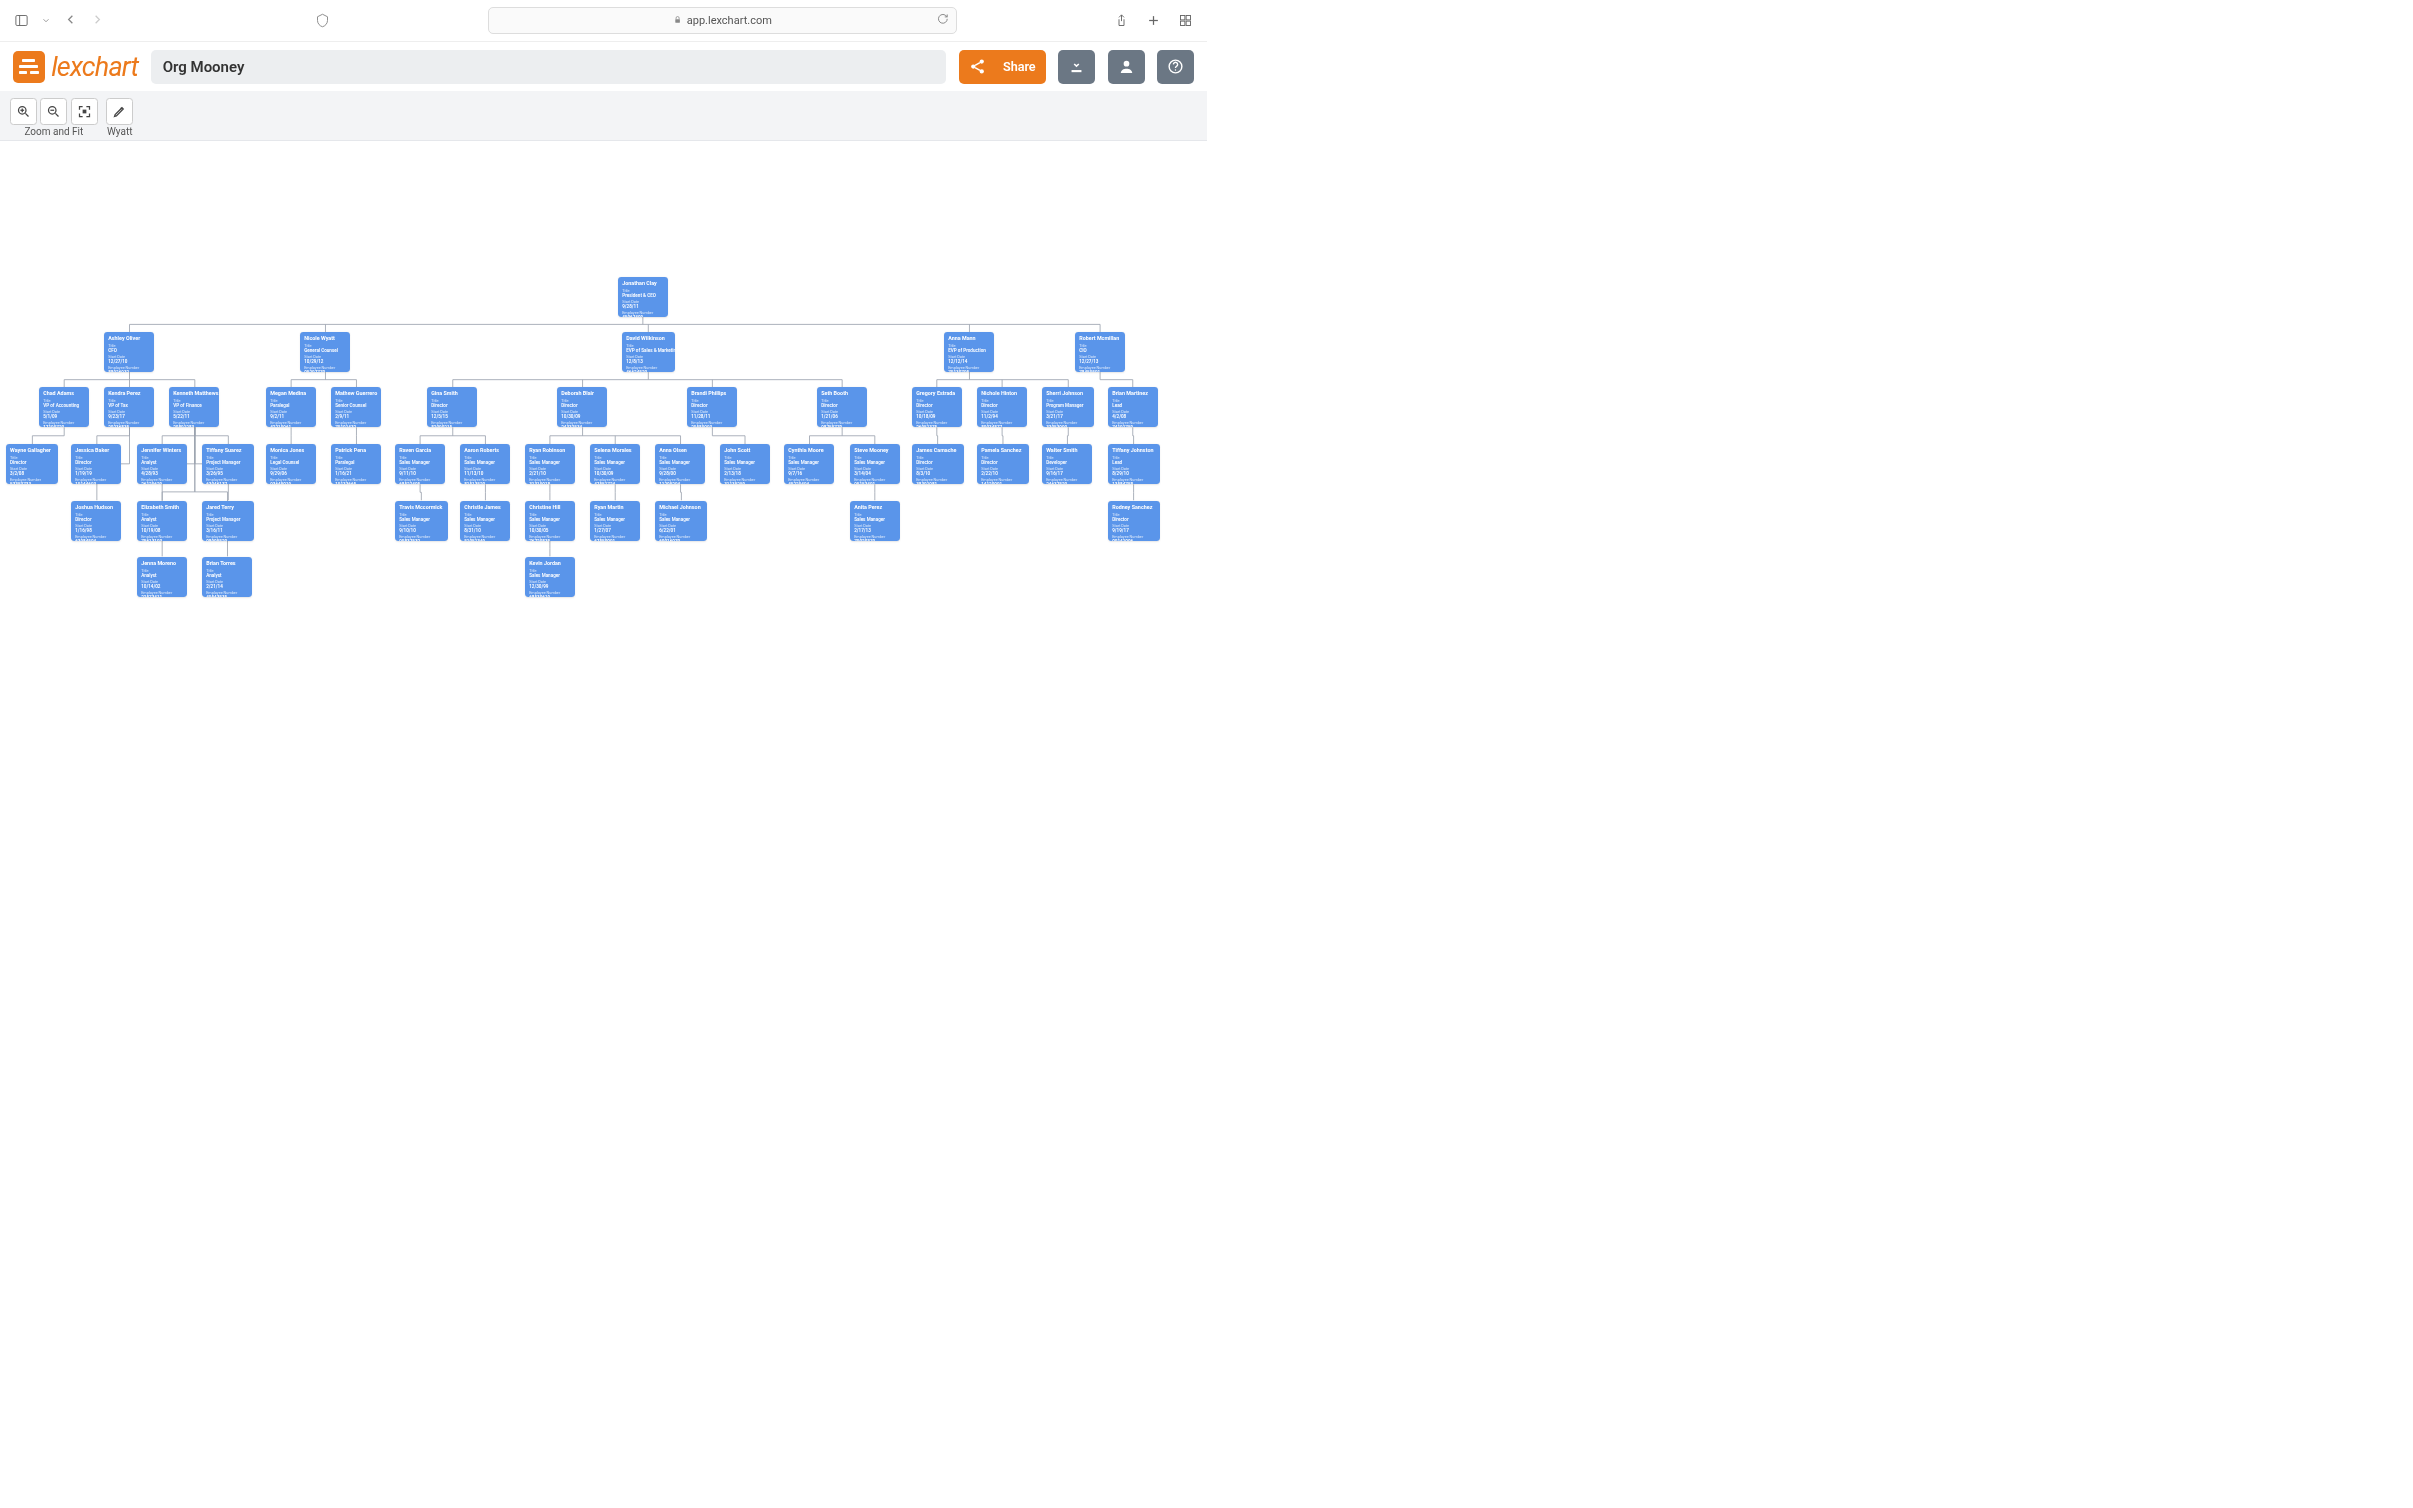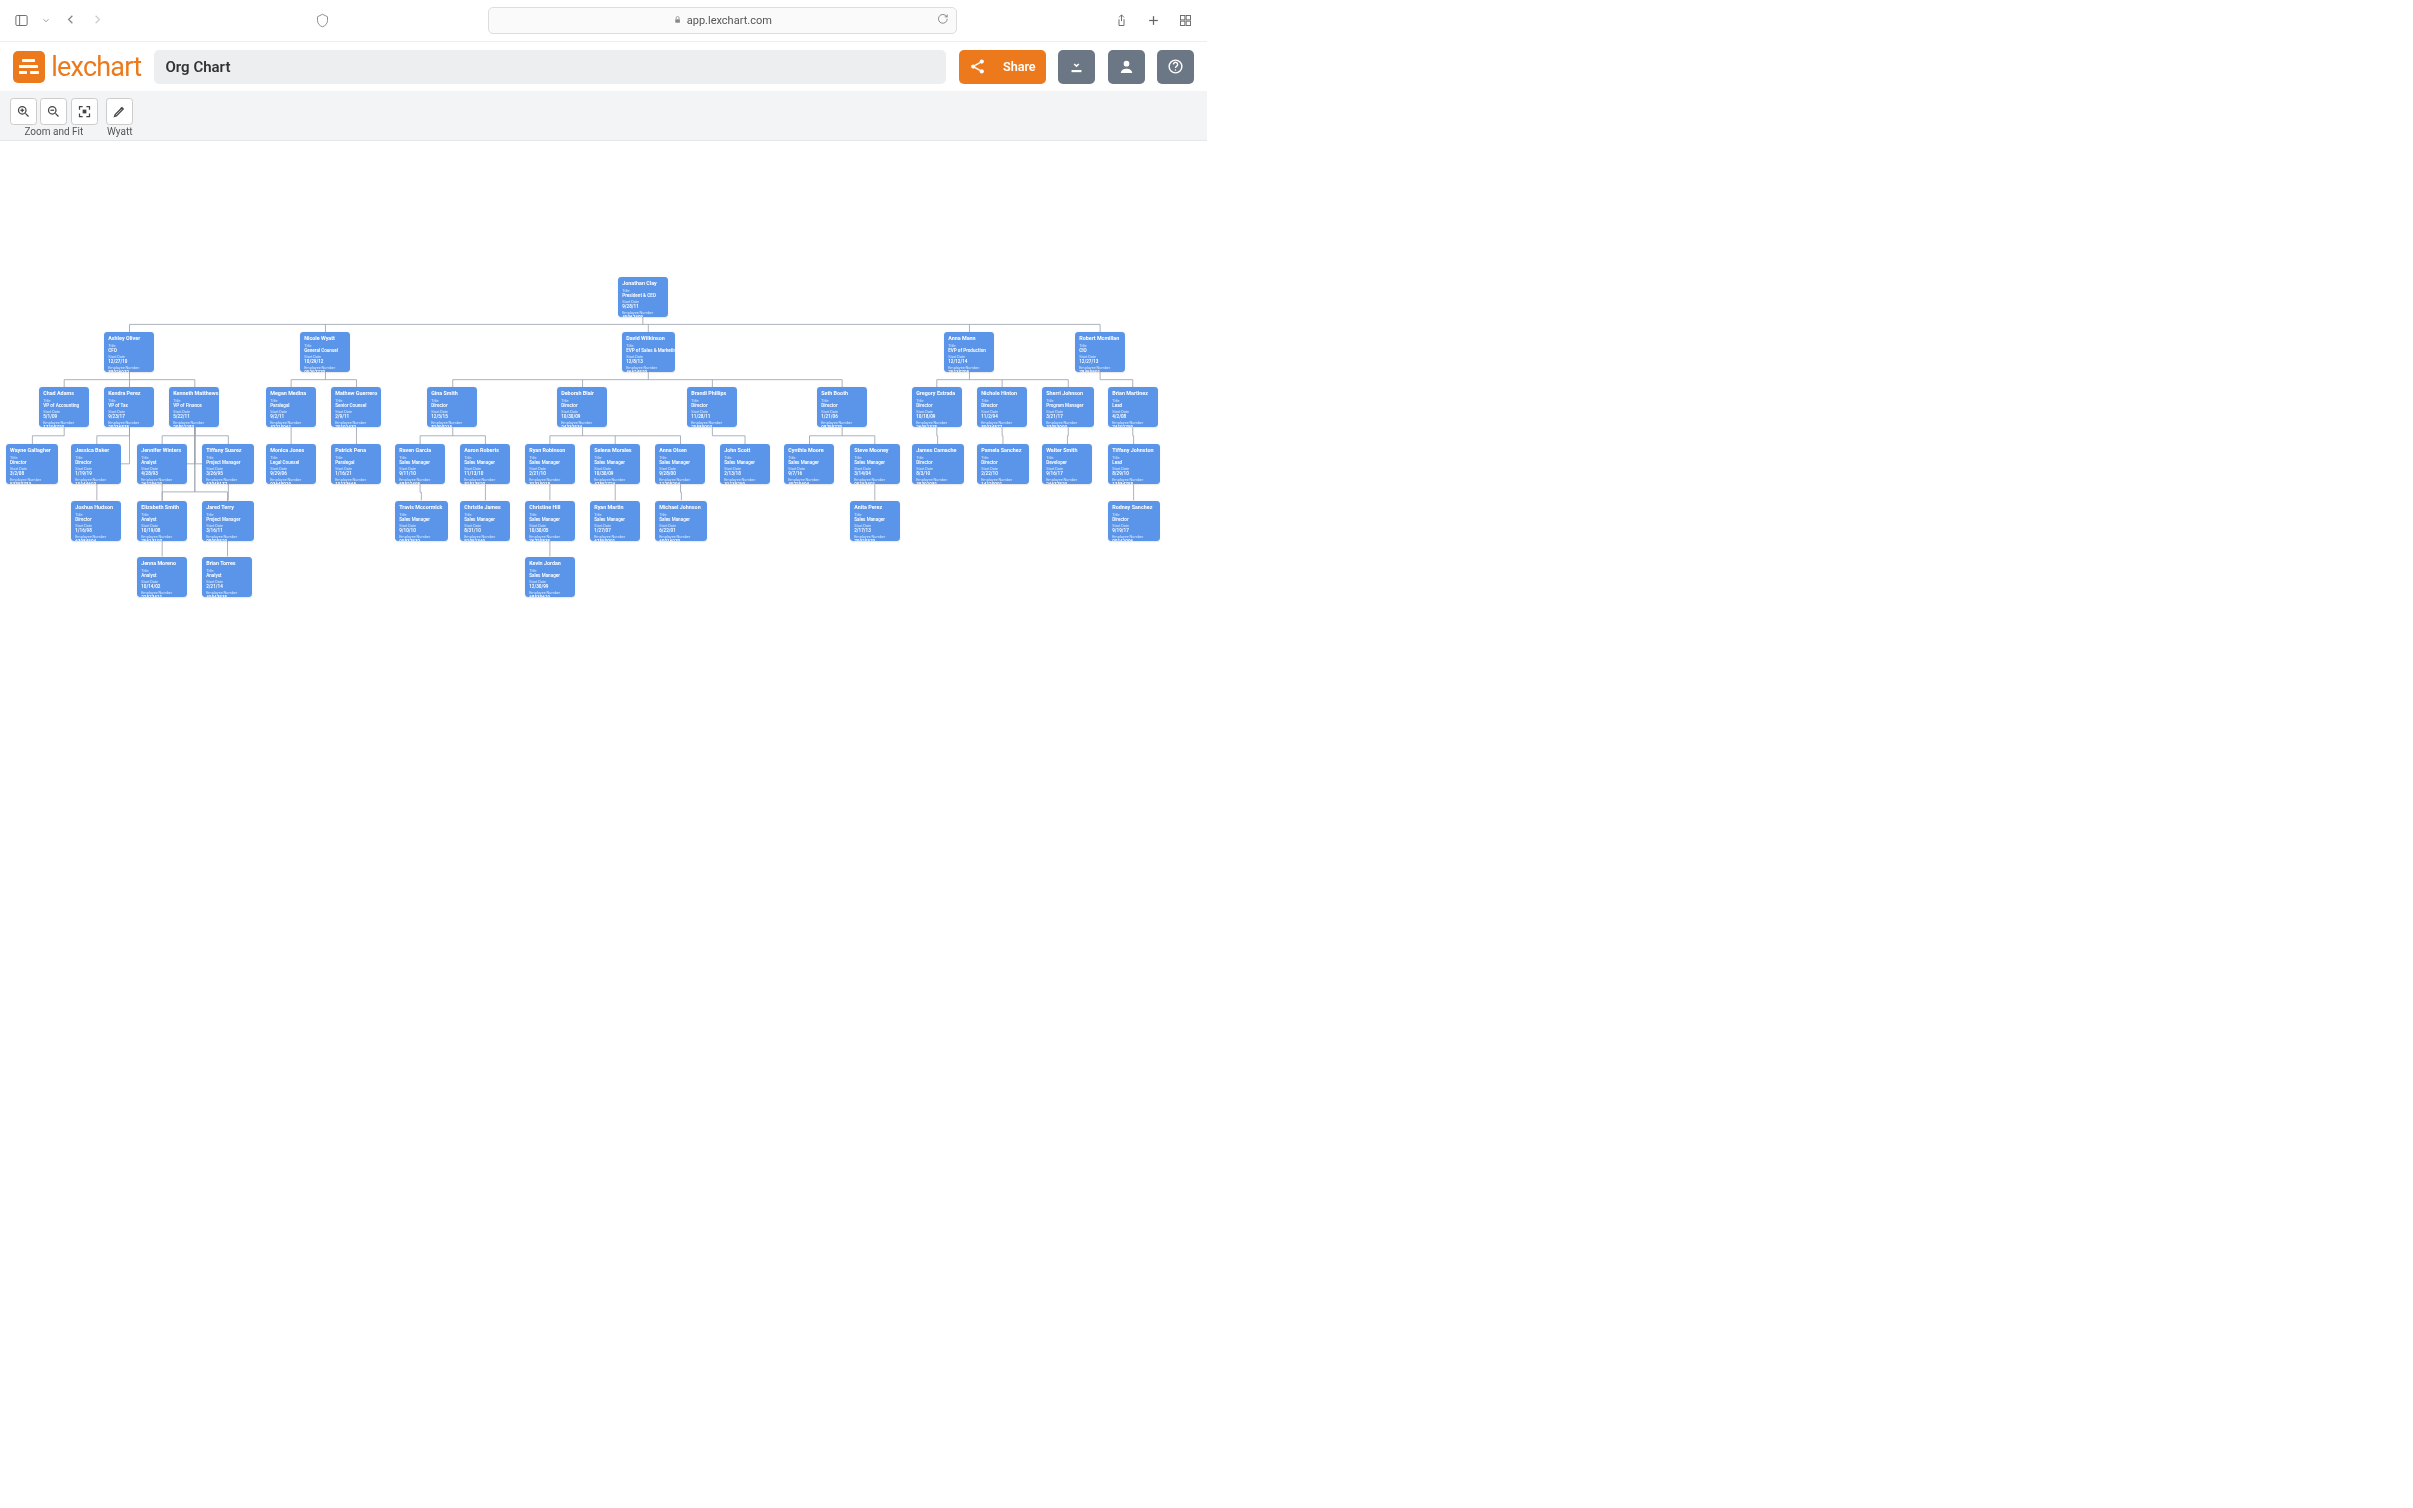--- a/index.html
+++ b/index.html
@@ -20,21 +20,21 @@
 
   
   .app-header { height: 49px; display: flex; align-items: center; padding: 0 12.6px; gap: 12.6px; background: #fff; }
   .logo { display: flex; align-items: center; gap: 6.7px; }
   .logo-mark { width: 32px; height: 32px; background: #ec7a1c; border-radius: 5px; display: flex; flex-direction: column; justify-content: center; align-items: center; gap: 2.5px; padding: 5px; }
   .logo-mark .r { height: 3.4px; background: #fff; border-radius: 0.8px; }
   .logo-mark .r1 { width: 60%; }
   .logo-mark .r2 { width: 90%; }
   .logo-mark .r3s { display: flex; gap: 2.5px; width: 90%; }
   .logo-mark .r3s div { flex: 1; height: 3.4px; background: #fff; border-radius: 0.8px; }
-  .logo-text { font-size: 27px; font-weight: 400; color: #ec7a1c; letter-spacing: -0.8px; }
+  .logo-text { font-size: 27px; font-weight: 400; color: #ec7a1c; letter-spacing: -0.8px; font-style: italic; }
   .title-field { flex: 1; height: 34px; background: #eceef0; border-radius: 5px; display: flex; align-items: center; padding: 0 11.7px; font-size: 15px; font-weight: 600; color: #333; }
   .hdr-btn { height: 34px; min-width: 35px; border-radius: 5px; display: flex; align-items: center; justify-content: center; gap: 17px; padding: 0 10px; cursor: pointer; }
   .hdr-btn.orange { background: #ec7a1c; color: #fff; font-weight: 600; font-size: 12.6px; }
   .hdr-btn.gray { background: #6b7784; color: #fff; }
   .hdr-btn svg { width: 17px; height: 17px; }
 
   
   .toolbar { height: 50px; background: #f3f4f6; display: flex; align-items: flex-start; padding: 6.7px 10px; gap: 8.4px; border-bottom: 0.8px solid #e5e7eb; }
   .tool-group { display: flex; flex-direction: column; align-items: center; gap: 1.7px; }
   .tool-row { display: flex; gap: 3.4px; }
@@ -133,21 +133,21 @@
       <div class="r r1"></div>
         <div class="r r2"></div>
         <div class="r3s">
           <div></div>
           <div></div>
         </div>
     </div>
     <span class="logo-text">lexchart</span>
   </div>
   <div class="title-field">
-    <span>Org Chart</span>
+    <span>Org Mooney</span>
   </div>
   <div class="hdr-btn orange">
     <svg viewBox="0 0 24 24" fill="#fff">
         <circle cx="18" cy="5" r="3"></circle>
         <circle cx="6" cy="12" r="3"></circle>
         <circle cx="18" cy="19" r="3"></circle>
         <line x1="8.5" y1="10.5" x2="15.5" y2="6.5" stroke="#fff" stroke-width="2"></line>
         <line x1="8.5" y1="13.5" x2="15.5" y2="17.5" stroke="#fff" stroke-width="2"></line>
       </svg>
     <span>Share</span>

